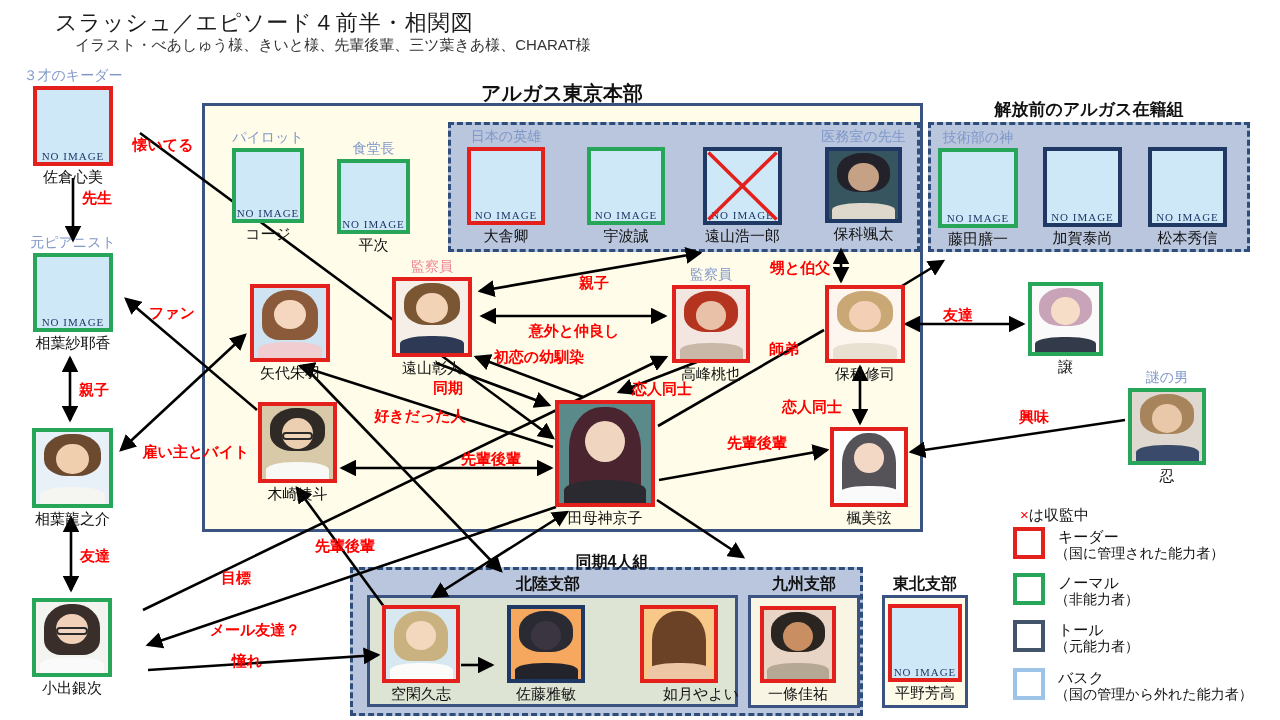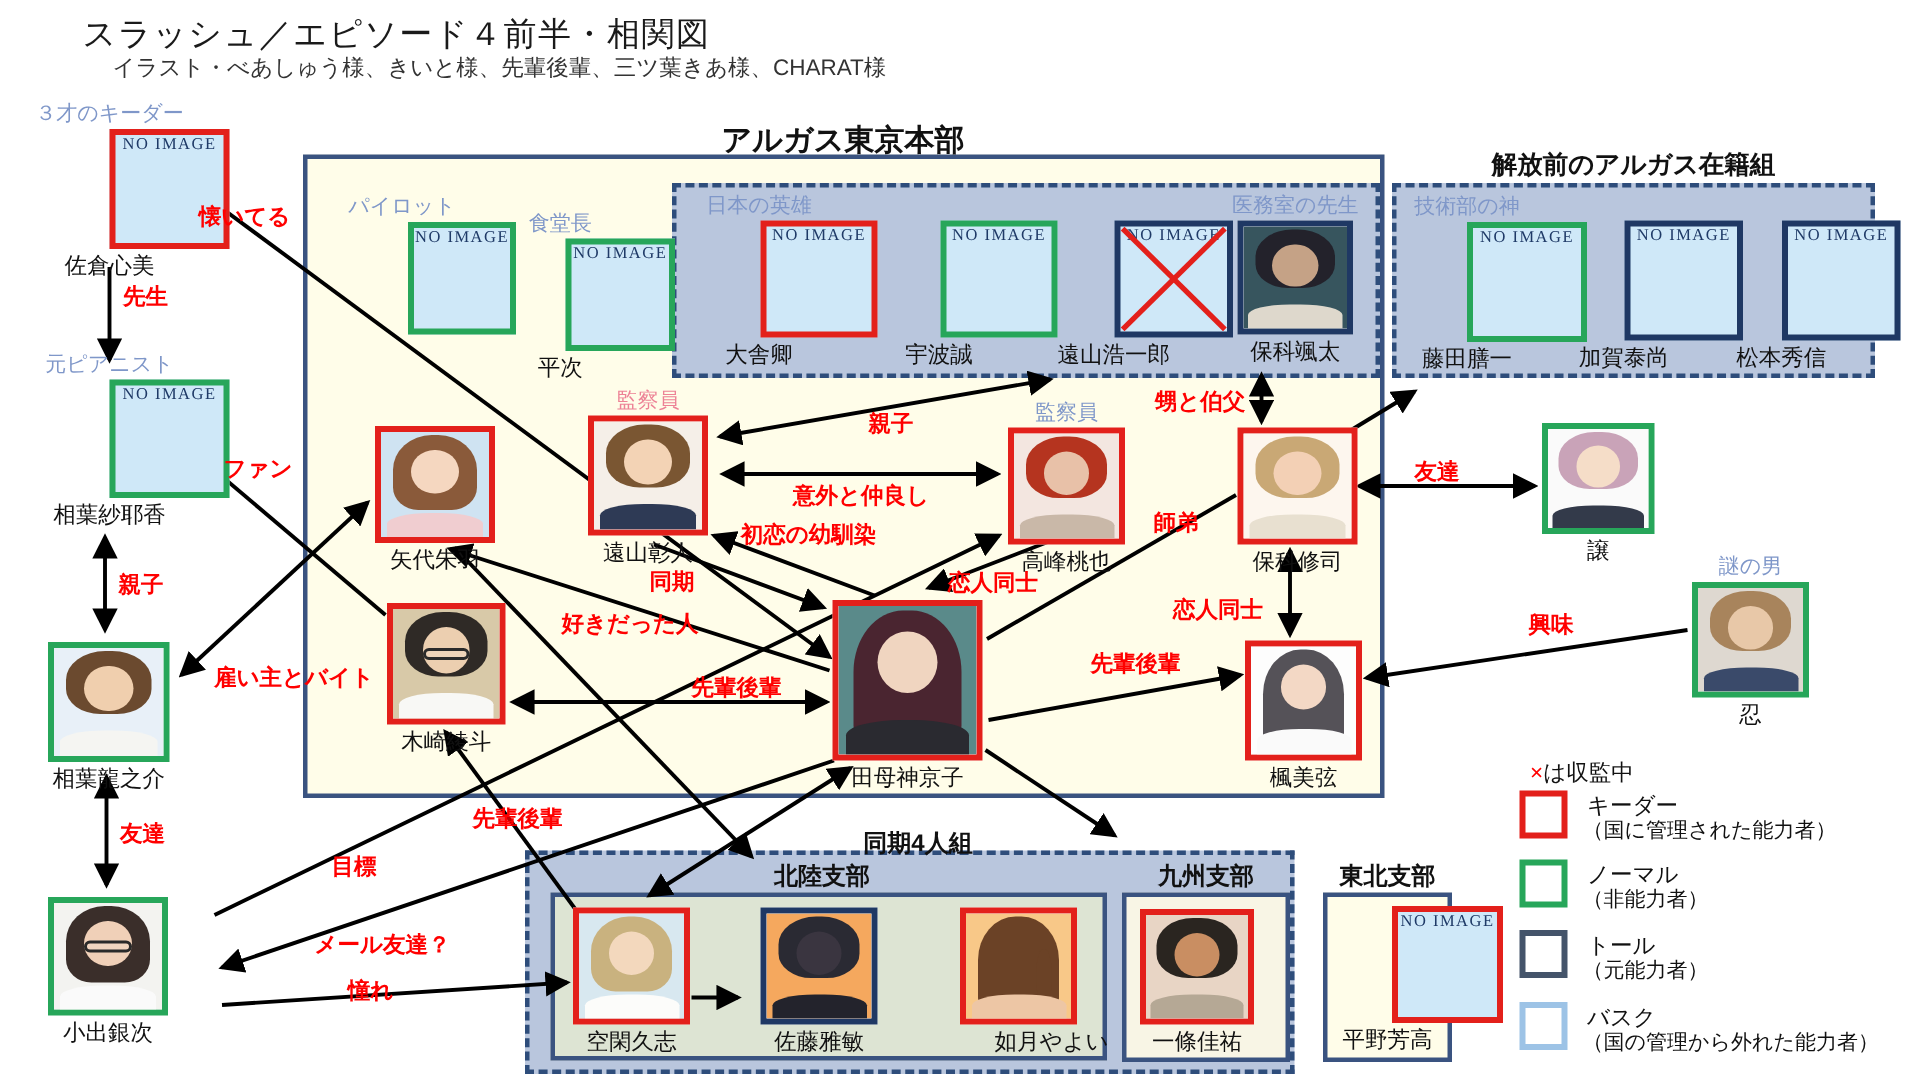--- a/index.html
+++ b/index.html
@@ -12,21 +12,21 @@
   
   .gbox{position:absolute;box-sizing:border-box;}
   .gbox.solid{border:3px solid #3a5380;}
   .gbox.dashed{border:3px dashed #2e4d7b;background:#b9c6dd;}
   .gtitle{position:absolute;white-space:nowrap;color:#111;text-align:center;transform:translateX(-50%);}
   .serif{font-family:"Liberation Serif","DejaVu Serif",serif;font-weight:bold;}
   .gothicb{font-weight:bold;}
   
   .char{position:absolute;z-index:30;}
   .frame{box-sizing:border-box;border:4px solid #000;background:#fff;position:relative;overflow:hidden;}
-  .noimg{background:#cfe8f8;display:flex;align-items:flex-start;justify-content:center;margin-left:40px;}
+  .noimg{background:#cfe8f8;display:flex;align-items:flex-end;justify-content:center;}
   .noimg span{font-family:"Liberation Serif","DejaVu Serif",serif;font-size:11px;letter-spacing:1px;color:#1f3a67;}
   .char .name{position:absolute;left:50%;transform:translateX(-50%);width:220px;text-align:center;
               font-size:15px;color:#111;white-space:nowrap;}
   .char .role{position:absolute;left:50%;transform:translateX(-50%);bottom:100%;margin-bottom:1px;
               width:220px;text-align:center;font-size:14px;white-space:nowrap;}
   .crossmark{position:absolute;inset:0;width:100%;height:100%;z-index:5;}
   
   .avatar{position:absolute;inset:0;}
   .hair{position:absolute;left:11%;top:3%;width:78%;height:58%;border-radius:46% 46% 40% 40%;}
   .hair.long{height:90%;border-radius:46% 46% 14% 14%;}
@@ -147,20 +147,21 @@
             <div class="glasses"></div>
           </div>
         </div>
         <div class="name" style="top: 81px;">小出銀次</div>
       </div>
       <div class="char" style="left: 232px; top: 148px; width: 72px; height: 75px;">
         <div class="role" style="color: rgb(127, 151, 201);">パイロット</div>
         <div class="frame noimg" style="width: 72px; height: 75px; border-color: rgb(39, 166, 90);">
           <span>NO IMAGE</span>
         </div>
+        <div class="name" style="top: 77px;">コージ</div>
       </div>
       <div class="char" style="left: 337px; top: 159px; width: 73px; height: 75px;">
         <div class="role" style="color: rgb(127, 151, 201);">食堂長</div>
         <div class="frame noimg" style="width: 73px; height: 75px; border-color: rgb(39, 166, 90);">
           <span>NO IMAGE</span>
         </div>
         <div class="name" style="top: 77px;">平次</div>
       </div>
       <div class="char" style="left: 467px; top: 147px; width: 78px; height: 78px;">
         <div class="role" style="color: rgb(127, 151, 201);">日本の英雄</div>

